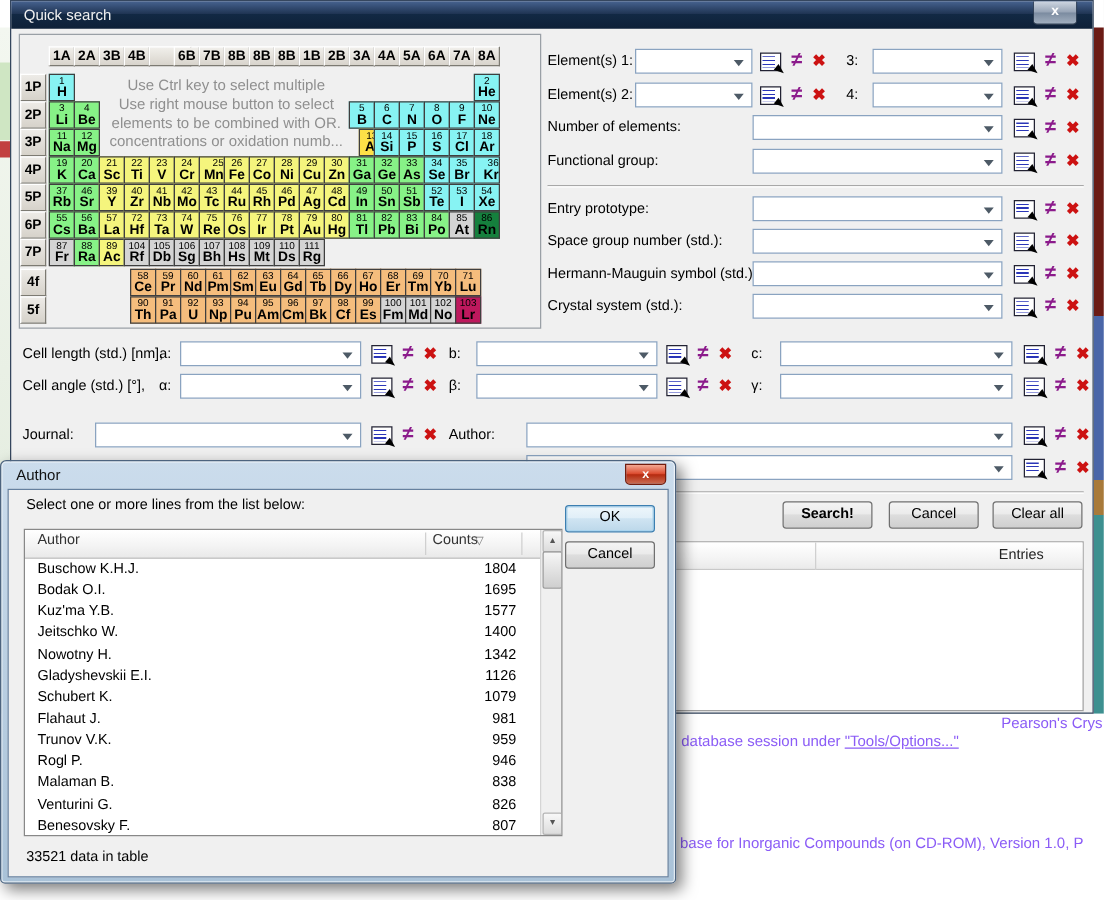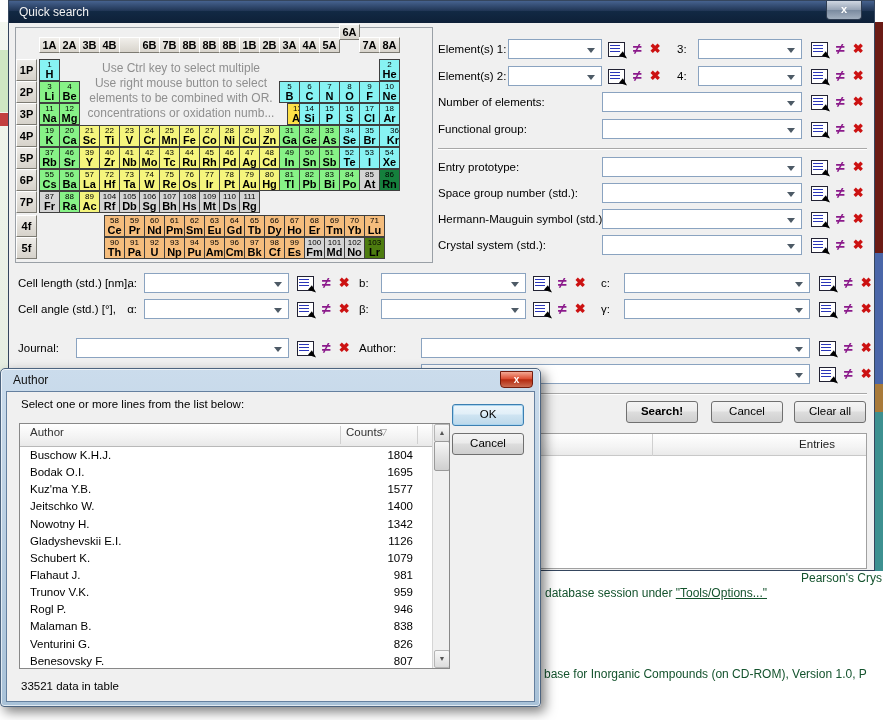--- a/index.html
+++ b/index.html
@@ -8,21 +8,21 @@
   .abs { position:absolute; }
 
   
   #bg-left  { left:0; top:22px; width:9px; height:549px;
               background:linear-gradient(#f3f7f0,#dfe9da); z-index:1; }
   #bg-left-green { left:0; top:50px; width:9px; height:62px; background:#cfe6c3; z-index:2; }
   #bg-left-red   { left:0; top:113px; width:9px; height:13px; background:#c24040; z-index:2; }
   #bg-right { right:0; top:22px; width:8px; height:549px; z-index:1;
               background:linear-gradient(#6b1b15 0 42%, #4a66a8 42% 66%, #a87a3a 66% 71%, #3d9090 71% 100%); }
   #bg-bottom { left:0; top:571px; width:883px; height:149px; background:#ffffff; z-index:1; }
-  .bg-text { font-size:12px; color:#14532d; white-space:nowrap; z-index:2; }
+  .bg-text { font-size:12px; color:#8b5cf6; white-space:nowrap; z-index:2; }
 
   
   #dlg-main { left:8px; top:0; width:867px; height:571px; background:#f0f0f0;
               border:1px solid #35465e; box-sizing:border-box; z-index:10; }
   #main-title { left:0; top:0; width:100%; height:22px;
                 background:linear-gradient(#46628f,#203554 45%,#122944 46%,#0e2038);
                 color:#f2f2f2; font-size:12px; line-height:22px; padding-left:10px;
                 box-sizing:border-box; }
   #main-close { right:12px; top:0; width:34px; height:18px; text-align:center;
                 background:linear-gradient(#cfd7e2,#97a4b6 48%,#7b8ba0 52%,#a3b0c0);
@@ -148,21 +148,21 @@
       <div class="pt-h abs" style="left: 130px; top: 36px;">6B</div>
       <div class="pt-h abs" style="left: 150px; top: 36px;">7B</div>
       <div class="pt-h abs" style="left: 170px; top: 36px;">8B</div>
       <div class="pt-h abs" style="left: 190px; top: 36px;">8B</div>
       <div class="pt-h abs" style="left: 210px; top: 36px;">8B</div>
       <div class="pt-h abs" style="left: 230px; top: 36px;">1B</div>
       <div class="pt-h abs" style="left: 250px; top: 36px;">2B</div>
       <div class="pt-h abs" style="left: 270px; top: 36px;">3A</div>
       <div class="pt-h abs" style="left: 290px; top: 36px;">4A</div>
       <div class="pt-h abs" style="left: 310px; top: 36px;">5A</div>
-      <div class="pt-h abs" style="left: 330px; top: 23px;">6A</div>
+      <div class="pt-h abs" style="left: 330px; top: 36px;">6A</div>
       <div class="pt-h abs" style="left: 350px; top: 36px;">7A</div>
       <div class="pt-h abs" style="left: 370px; top: 36px;">8A</div>
       <div class="pt-r abs" style="left: 7px; top: 58px;">1P</div>
       <div class="pt-c abs" style="left: 30px; top: 58px; background: rgb(135, 243, 243);">
         <span class="num">1</span>
         <span class="sym">H</span>
       </div>
       <div class="pt-c abs" style="left: 370px; top: 58px; background: rgb(135, 243, 243);">
         <span class="num">2</span>
         <span class="sym">He</span>
@@ -251,21 +251,21 @@
         <span class="sym">Ti</span>
       </div>
       <div class="pt-c abs" style="left: 110px; top: 124px; background: rgb(245, 245, 125);">
         <span class="num">23</span>
         <span class="sym">V</span>
       </div>
       <div class="pt-c abs" style="left: 130px; top: 124px; background: rgb(245, 245, 125);">
         <span class="num">24</span>
         <span class="sym">Cr</span>
       </div>
-      <div class="pt-c abs" style="left: 150px; top: 124px; background: rgb(245, 245, 125);">
+      <div class="pt-c abs" style="left: 150px; top: 124px; background: rgb(245, 245, 125); text-align: right;">
         <span class="num">25</span>
         <span class="sym">Mn</span>
       </div>
       <div class="pt-c abs" style="left: 170px; top: 124px; background: rgb(245, 245, 125);">
         <span class="num">26</span>
         <span class="sym">Fe</span>
       </div>
       <div class="pt-c abs" style="left: 190px; top: 124px; background: rgb(245, 245, 125);">
         <span class="num">27</span>
         <span class="sym">Co</span>
@@ -600,21 +600,21 @@
         <span class="sym">Fm</span>
       </div>
       <div class="pt-c abs" style="left: 315px; top: 236px; background: rgb(212, 212, 212);">
         <span class="num">101</span>
         <span class="sym">Md</span>
       </div>
       <div class="pt-c abs" style="left: 335px; top: 236px; background: rgb(212, 212, 212);">
         <span class="num">102</span>
         <span class="sym">No</span>
       </div>
-      <div class="pt-c abs" style="left: 355px; top: 236px; background: #4d7c0f;">
+      <div class="pt-c abs" style="left: 355px; top: 236px; background: #be185d;">
         <span class="num">103</span>
         <span class="sym">Lr</span>
       </div>
     </div>
   <div class="abs" id="pt-hint">
       <div>Use Ctrl key to select multiple</div>
       <div>Use right mouse button to select</div>
       <div>elements to be combined with OR.</div>
       <div>concentrations or oxidation numb...</div>
     </div>

